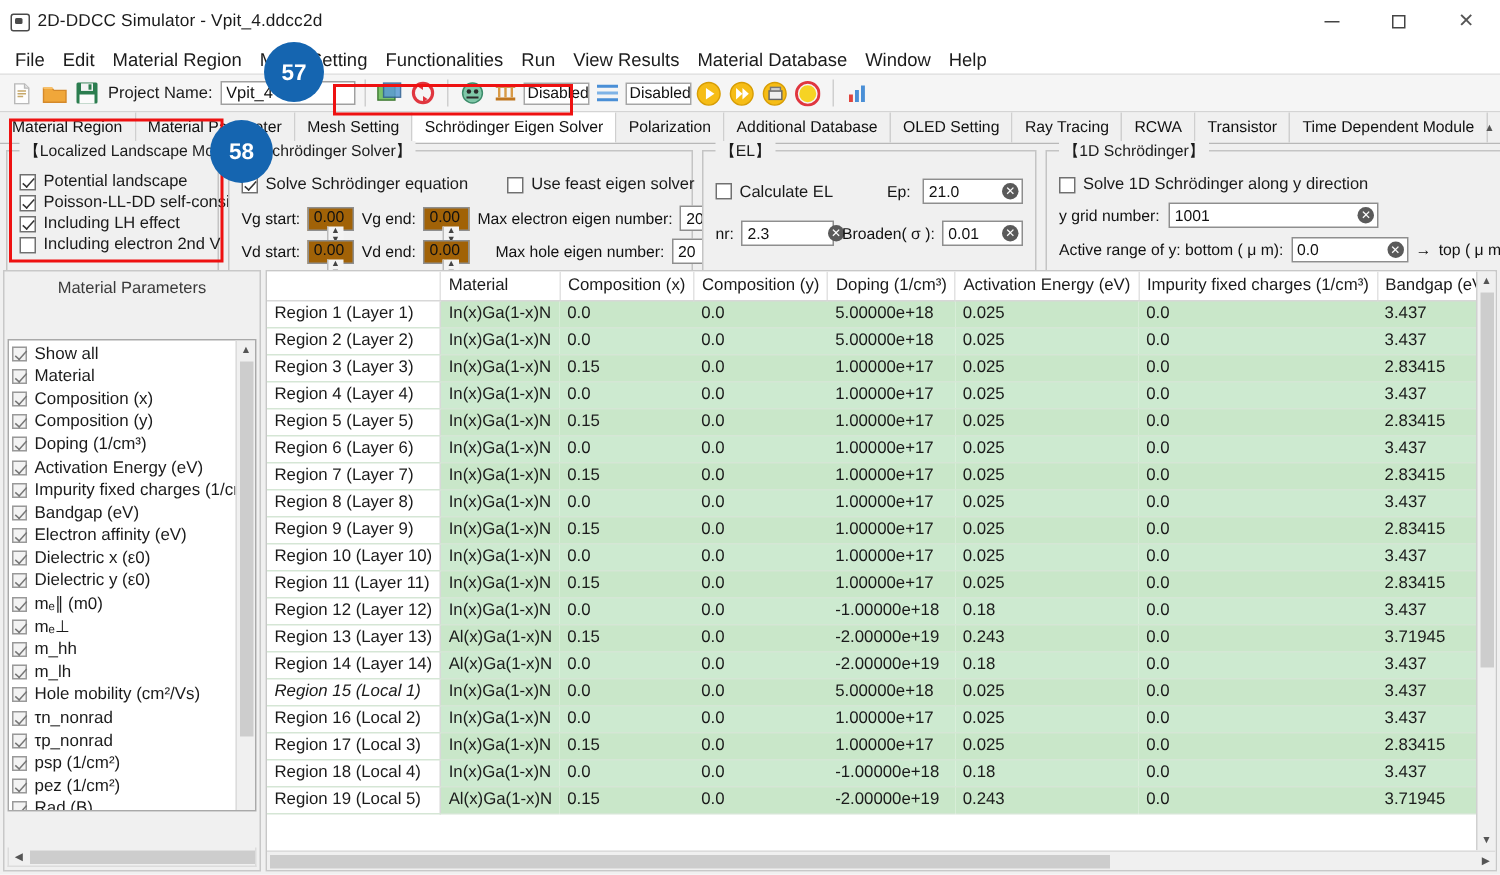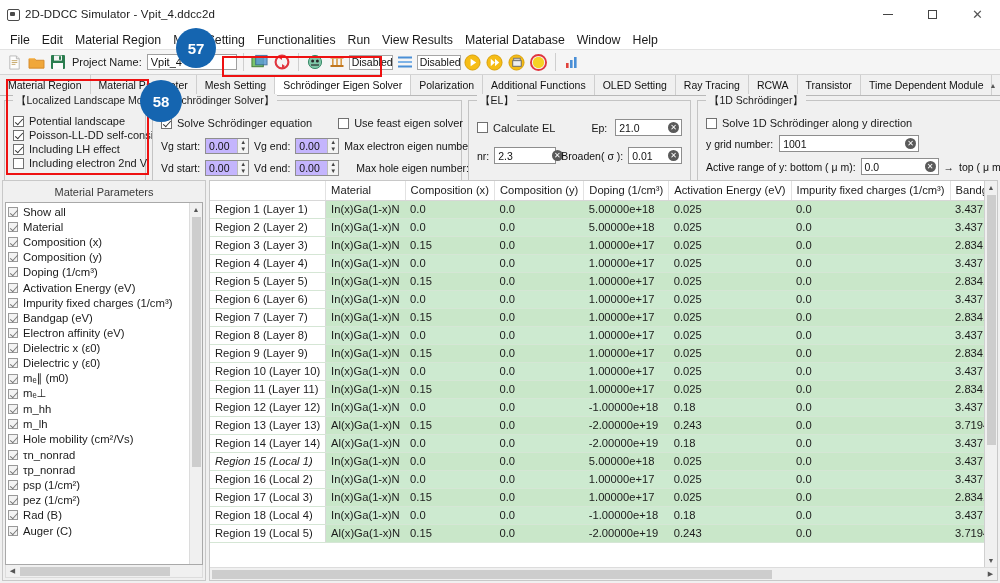--- a/index.html
+++ b/index.html
@@ -99,22 +99,22 @@
     width:11px;height:11px;border:1px solid #707070;background:#fff;
     display:inline-block;position:relative;flex:none;
   }
   .cb.ck:after{
     content:"";position:absolute;left:3px;top:0px;width:3px;height:7px;
     border:solid #333;border-width:0 1.4px 1.4px 0;transform:rotate(42deg);
   }
   .cb.dis{background:#f3f3f3;border-color:#999;}
   .cb.dis.ck:after{border-color:#777;}
   .spin{
-    height:16px;border:1px solid #8e8e8e;background:#c4b5fd;display:inline-flex;
-    align-items:center;font-size:10.5px;padding-left:3px;color:#111;
+    height:16px;border:1px solid #8e8e8e;background:#a16207;display:inline-flex;
+    align-items:center;font-size:10.5px;padding-left:3px;color:#111;flex-direction:column;
   }
   .spin .v{min-width:26px;}
   .spin .arrows{
     width:11px;height:14px;border-left:1px solid #bbb;margin-left:2px;
     display:flex;flex-direction:column;justify-content:space-around;align-items:center;
     background:#f3f3f3;
   }
   .spin .arrows i{font-style:normal;font-size:6px;line-height:6px;color:#444;}
   .field{
     height:17px;border:1px solid #8e8e8e;background:#fff;display:inline-flex;
@@ -127,22 +127,22 @@
     font-family:"DejaVu Sans",sans-serif;
   }
   .lbl{font-size:10.5px;color:#111;white-space:nowrap;}
 
   
   .main{
     position:absolute; left:0; top:180px; right:0; bottom:0;
     display:flex; padding:0 2px 2px 2px; gap:3px; background:#f0f0f0;
   }
   .leftpanel{
-    width:204px;display:flex;flex-direction:column;
-    border:1px solid #c8c8c8;background:#f0f0f0;padding:2px;
+    width:172px;display:flex;flex-direction:column;
+    border:1px solid #c8c8c8;background:#f0f0f0;padding:2px;gap:24px;
   }
   .lp-title{text-align:center;font-size:11px;color:#3a3a3a;padding:3px 0 4px;}
   .lp-listwrap{flex:1;border:1px solid #a9a9a9;background:#fff;display:flex;overflow:hidden;position:relative;}
   .lp-list{flex:1;overflow:hidden;padding:1px 0 0 2px;}
   .lp-item{display:flex;align-items:center;gap:5px;height:15.2px;font-size:11.3px;color:#1b1b1b;white-space:nowrap;}
   .vscroll{
     width:13px;background:#f0f0f0;border-left:1px solid #dcdcdc;
     display:flex;flex-direction:column;align-items:center;position:relative;flex:none;
   }
   .vs-arrow{height:13px;width:13px;display:flex;align-items:center;justify-content:center;font-size:7px;color:#555;}
@@ -312,21 +312,21 @@
       </svg>
   </div>
 </div>
 
 <div class="tabstrip">
   <div class="tab">Material Region</div>
   <div class="tab">Material Parameter</div>
   <div class="tab">Mesh Setting</div>
   <div class="tab active">Schrödinger Eigen Solver</div>
   <div class="tab">Polarization</div>
-  <div class="tab">Additional Functions</div>
+  <div class="tab">Additional Database</div>
   <div class="tab">OLED Setting</div>
   <div class="tab">Ray Tracing</div>
   <div class="tab">RCWA</div>
   <div class="tab">Transistor</div>
   <div class="tab">Time Dependent Module</div>
   <div class="tab">Solar Cell</div>
 
   <div class="tabs-scroll">▲</div>
 </div>
 

